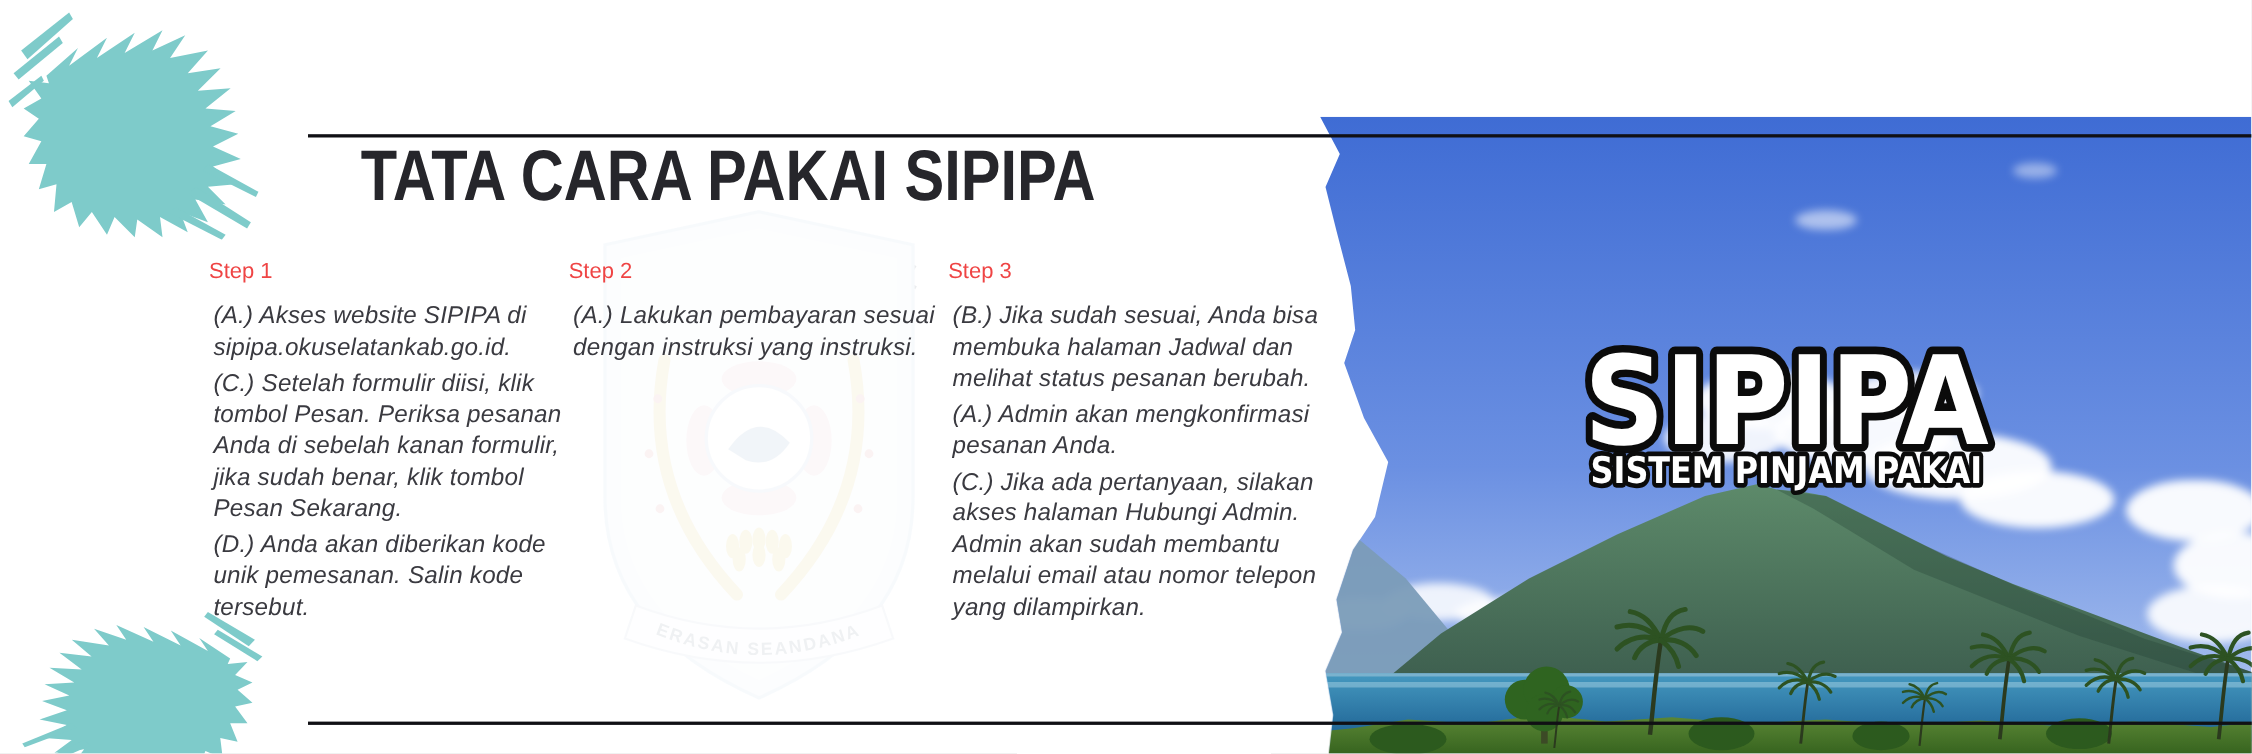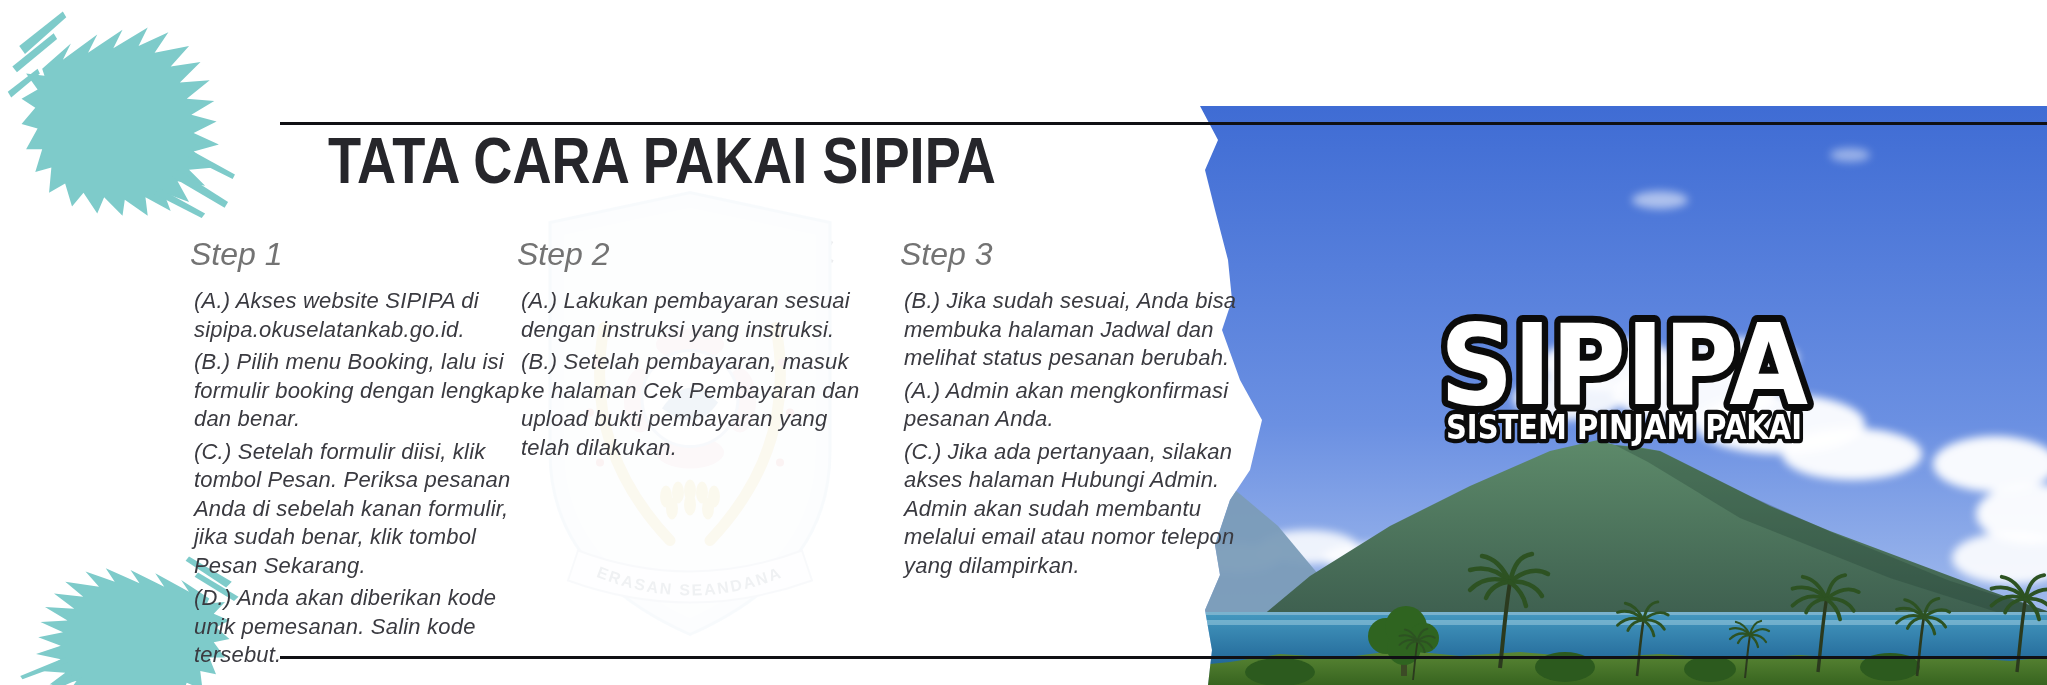--- a/index.html
+++ b/index.html
@@ -14,22 +14,22 @@
     font-size:57px;font-weight:700;color:#26262b;line-height:1;
     letter-spacing:0px;transform:scale(.95,1.14);transform-origin:left top;
     white-space:nowrap;
   }
   
   .rule{position:absolute;left:280px;width:1767px;height:3px;background:#101014;z-index:40;}
   .rule.top{top:122px;}
   .rule.bottom{top:656px;}
   
   .step-col{position:absolute;top:236px;width:352px;z-index:10;color:#3a3a40;}
-  .step-col.c1{left:190px}.step-col.c2{left:517px}.step-col.c3{left:900px}
-  .step-heading{font-style:italic;font-size:32px;font-weight:400;color:#737373;margin:0 0 14px 0;}
+  .step-col.c1{left:190px}.step-col.c2{left:517px}.step-col.c3{left:862px}
+  .step-heading{font-size:20px;font-weight:400;color:#ef4444;margin:0 0 14px 0;}
   .step-item{font-style:italic;font-size:22px;line-height:28.5px;margin:4px;letter-spacing:.2px;}
   
   .watermark{left:520px;top:150px;z-index:5;opacity:.13;}
   
   .photo{
     position:absolute;left:1190px;top:106px;width:857px;height:579px;z-index:6;
     clip-path:polygon(10px 0,28px 34px,15px 64px,25px 104px,38px 154px,42px 194px,
       32px 224px,50px 274px,72px 314px,60px 364px,40px 394px,25px 439px,30px 469px,
       15px 504px,22px 544px,18px 579px,857px 579px,857px 0);
   }
@@ -211,28 +211,26 @@
   </svg>
 
   <div class="rule top"></div>
   <div class="rule bottom"></div>
 
   <div class="page-title">TATA CARA PAKAI SIPIPA</div>
 
   <div class="step-col c1">
     <h3 class="step-heading">Step 1</h3>
     <p class="step-item">(A.) Akses website SIPIPA di sipipa.okuselatankab.go.id.</p>
-    <p class="step-item">(B.) Pilih menu Booking, lalu isi formulir booking dengan lengkap dan benar.</p>
     <p class="step-item">(C.) Setelah formulir diisi, klik tombol Pesan. Periksa pesanan Anda di sebelah kanan formulir, jika sudah benar, klik tombol Pesan Sekarang.</p>
     <p class="step-item">(D.) Anda akan diberikan kode unik pemesanan. Salin kode tersebut.</p>
   </div>
   <div class="step-col c2">
     <h3 class="step-heading">Step 2</h3>
     <p class="step-item">(A.) Lakukan pembayaran sesuai dengan instruksi yang instruksi.</p>
-    <p class="step-item">(B.) Setelah pembayaran, masuk ke halaman Cek Pembayaran dan upload bukti pembayaran yang telah dilakukan.</p>
   </div>
   <div class="step-col c3">
     <h3 class="step-heading">Step 3</h3>
     <p class="step-item">(B.) Jika sudah sesuai, Anda bisa membuka halaman Jadwal dan melihat status pesanan berubah.</p>
     <p class="step-item">(A.) Admin akan mengkonfirmasi pesanan Anda.</p>
     <p class="step-item">(C.) Jika ada pertanyaan, silakan akses halaman Hubungi Admin. Admin akan sudah membantu melalui email atau nomor telepon yang dilampirkan.</p>
   </div>
 
 </div>
 

